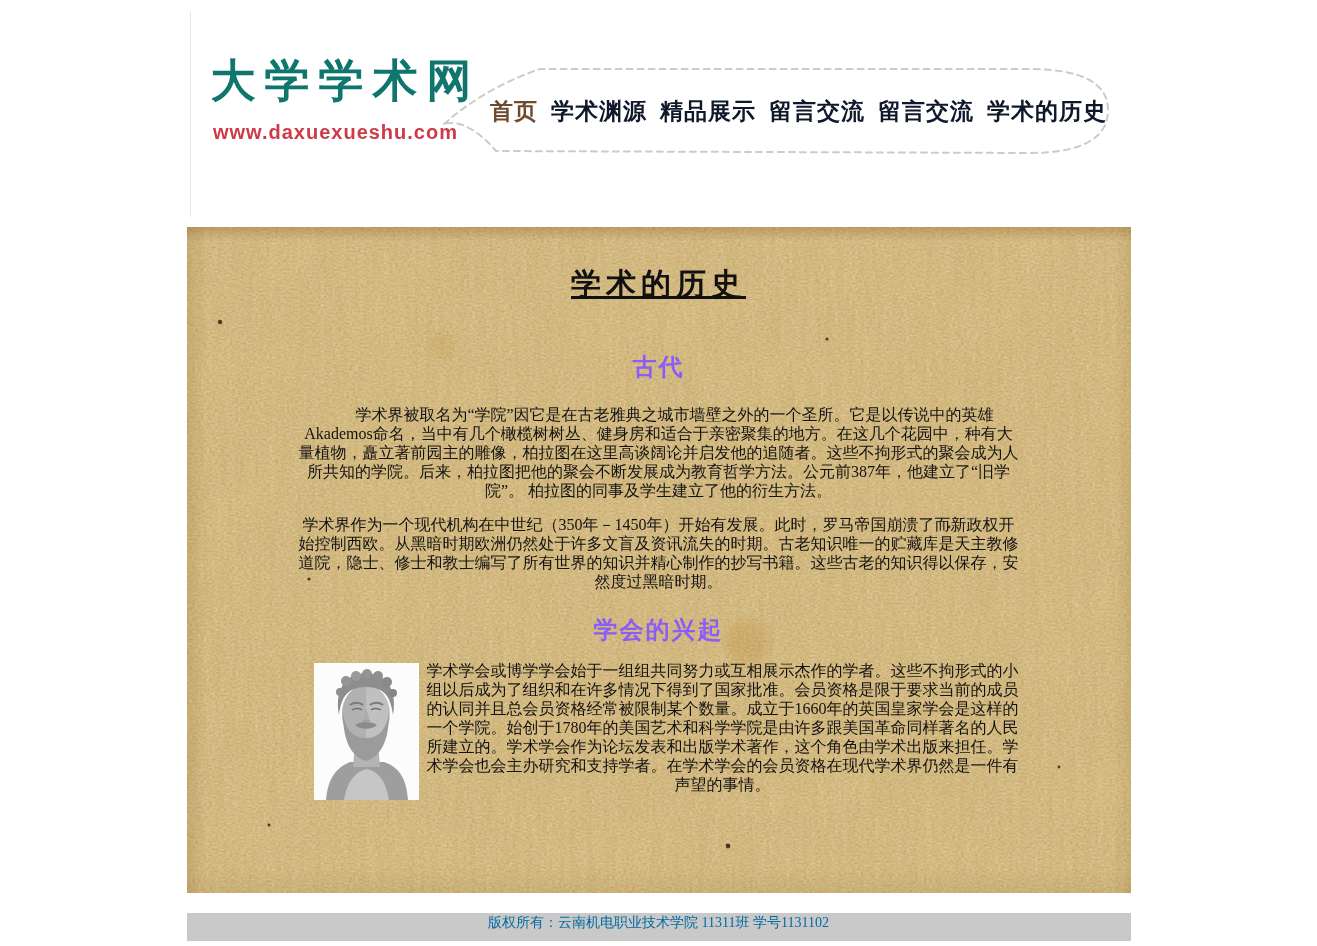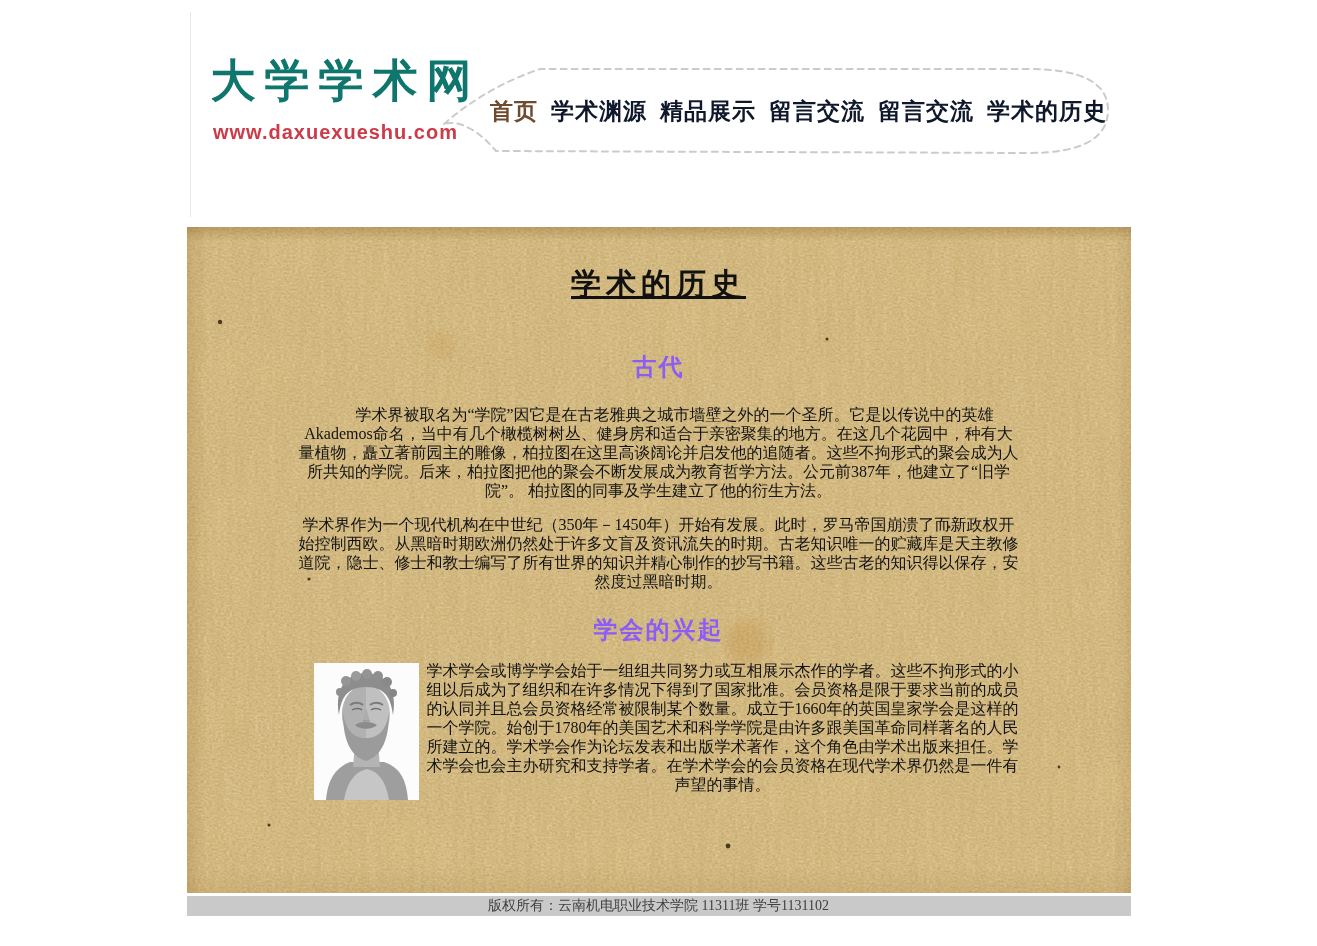--- a/index.html
+++ b/index.html
@@ -65,23 +65,23 @@
   .p-ancient   { margin-top:22px; }
   .p-early     { margin-top:15px; }
   .p-societies { margin-top:15px; min-height:140px; }
   .bust-float {
     float:left; width:105px; height:137px;
     margin:2px 8px 2px 15px; background:#fff; display:block;
   }
 
   
   .footer-bar {
-    margin-top:3px; height:20px; background:#c9c9c9;
+    margin-top:20px; height:28px; background:#c9c9c9;
     line-height:20px; text-align:center;
-    font-size:14px; color:#404040;
+    font-size:14px; color:#0369a1;
   }
 </style>
 </head>
 <body>
 
 <div class="page">
 
   <div class="site-header">
 
     <div class="logo-block">

